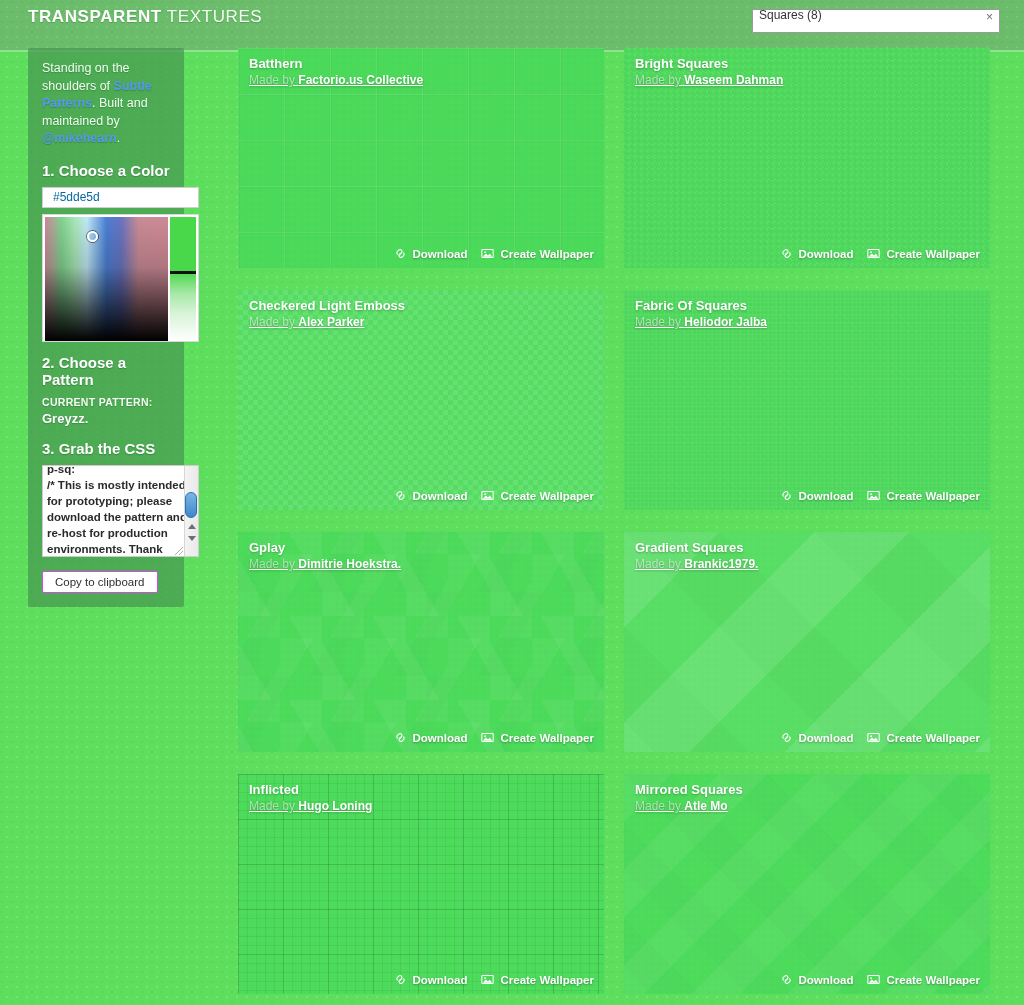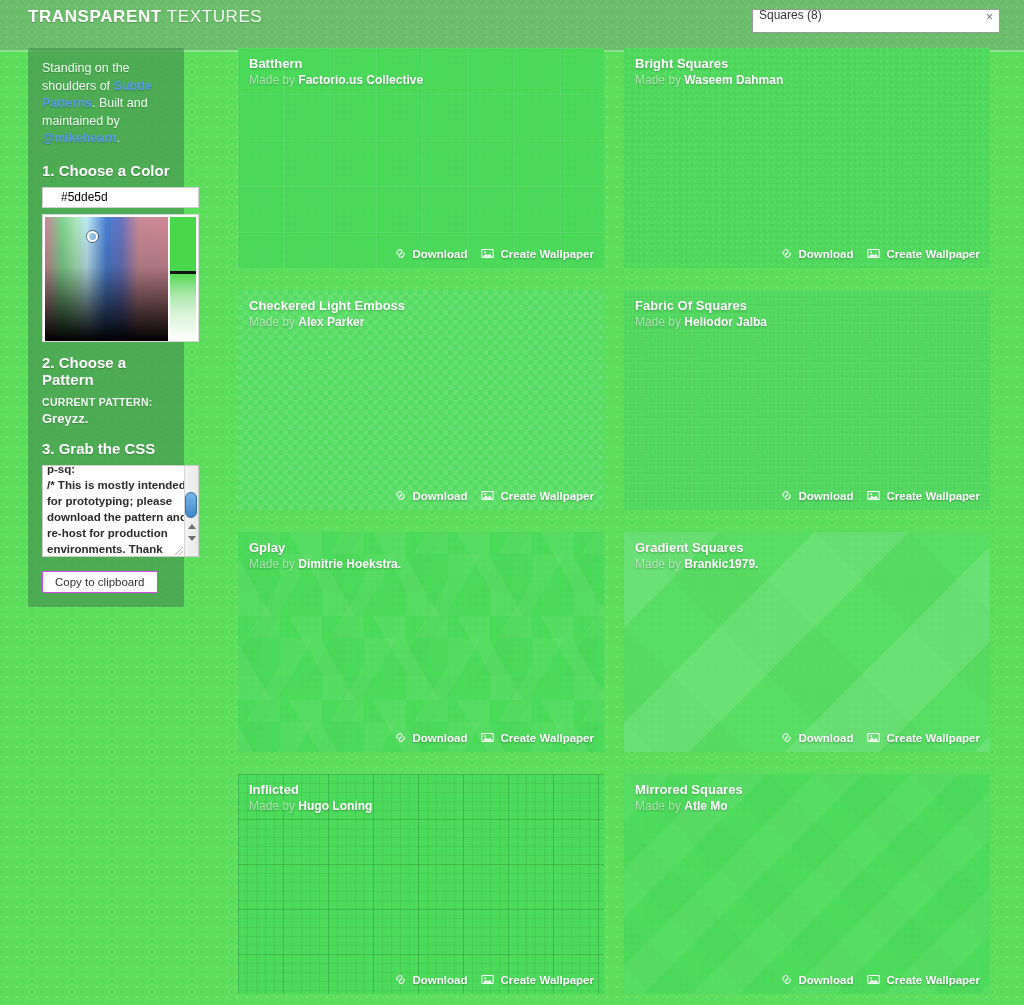--- a/index.html
+++ b/index.html
@@ -80,22 +80,22 @@
   }
   #intro a { color: #5599ee; text-decoration: none; font-weight: bold; }
   .step-title {
     font-size: 15px; font-weight: bold; color: #ffffff;
     text-shadow: 0 1px 1px rgba(0,0,0,0.22);
     margin: 0 0 8px 0;
   }
   #hex-input {
     width: 157px; height: 21px;
     border: 1px solid #cfcfcf;
-    background: #fff; color: #000000;
-    font-size: 12px; padding: 0 18px;
+    background: #fff; color: #0369a1;
+    font-size: 12px; padding: 0 10px;
     font-family: "Liberation Sans", sans-serif;
     outline: none; margin-bottom: 6px;
   }
 
   
   #picker {
     position: relative; width: 157px; height: 128px;
     border: 1px solid #d8d8d8; background: #fff;
     padding: 2px;
     margin-bottom: 12px;
@@ -212,20 +212,21 @@
     position: absolute; left: 11px; top: 8px;
     font-size: 13px; font-weight: bold; color: #ffffff;
     text-shadow: 0 1px 2px rgba(0,0,0,0.25);
     z-index: 3;
   }
   .card-author {
     position: absolute; left: 11px; top: 25px;
     font-size: 12px; color: #ffffff;
     text-shadow: 0 1px 2px rgba(0,0,0,0.25);
     z-index: 3;
+    text-decoration: underline;
   }
   .card-author .made { color: rgba(255,255,255,0.55); font-weight: normal; }
   .card-author .who { font-weight: bold; }
   .card-links {
     position: absolute; right: 10px; bottom: 8px;
     display: flex; gap: 14px; align-items: center;
     z-index: 3;
   }
   .card-link {
     display: flex; align-items: center; gap: 6px;

